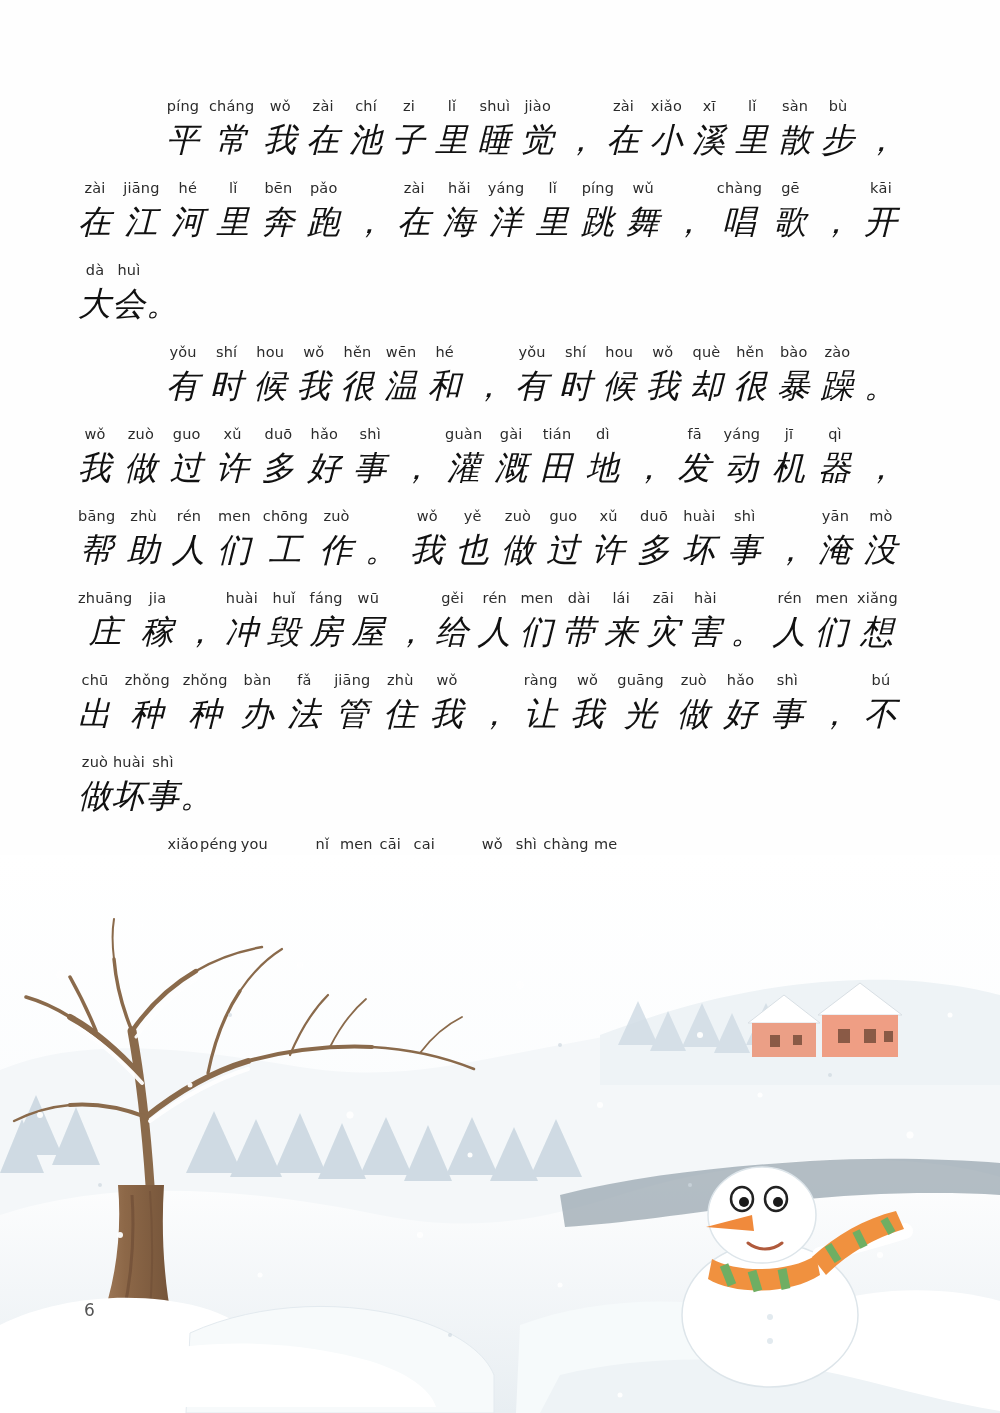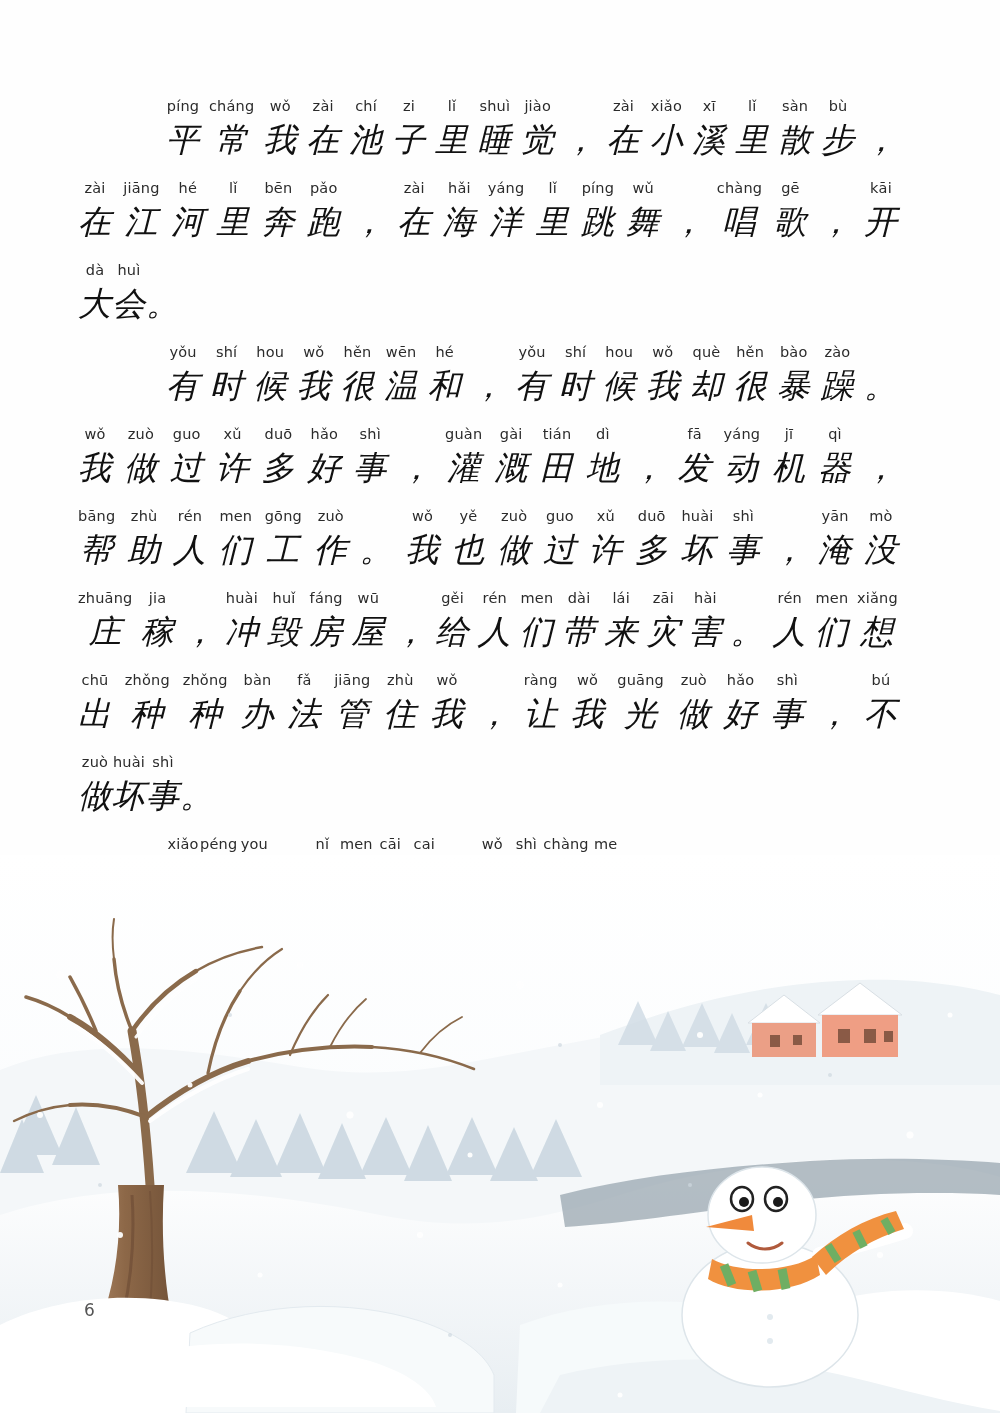--- a/index.html
+++ b/index.html
@@ -411,21 +411,21 @@
         </div>
         <div class="unit">
           <div class="pinyin">rén</div>
           <div class="hanzi">人</div>
         </div>
         <div class="unit">
           <div class="pinyin">men</div>
           <div class="hanzi">们</div>
         </div>
         <div class="unit">
-          <div class="pinyin">gōng</div>
+          <div class="pinyin">chōng</div>
           <div class="hanzi">工</div>
         </div>
         <div class="unit">
           <div class="pinyin">zuò</div>
           <div class="hanzi">作</div>
         </div>
         <div class="unit punct">
           <div class="pinyin"></div>
           <div class="hanzi">。</div>
         </div>

